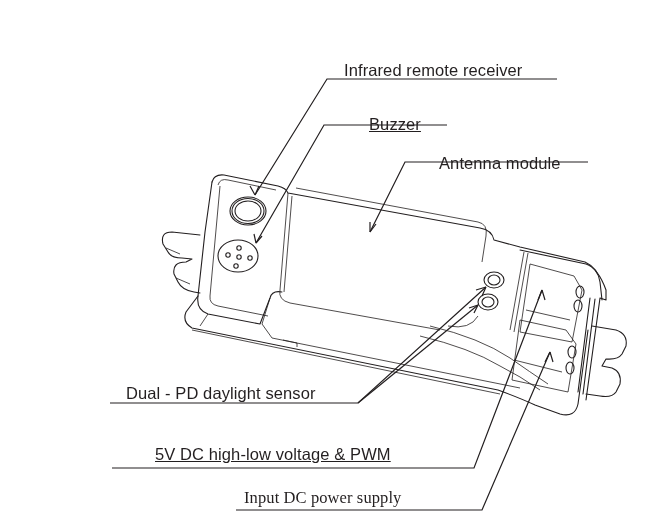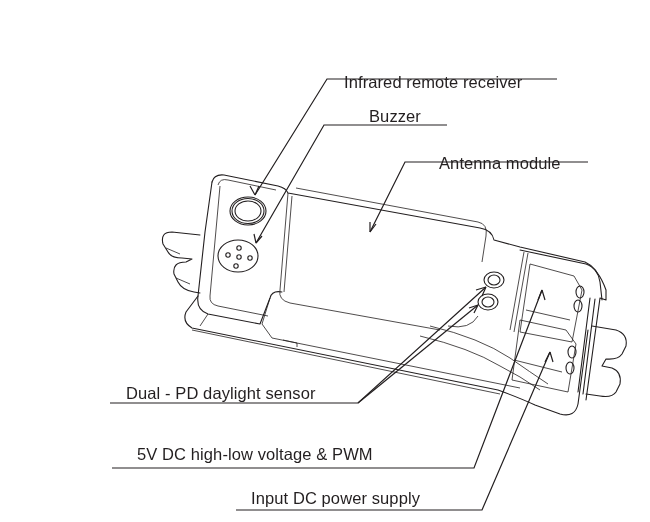--- a/index.html
+++ b/index.html
@@ -95,18 +95,18 @@
     <path class="ln" d="M478,305 L469,308 M478,305 L474,313"></path>
 
     <path class="ln" d="M112,468 L474,468 L542,290"></path>
     <path class="ln" d="M542,290 L538,300 M542,290 L545,300"></path>
 
     <path class="ln" d="M236,510 L482,510 L550,352"></path>
     <path class="ln" d="M550,352 L545,362 M550,352 L553,362"></path>
   </g>
 </svg>
 
-<div class="lbl" style="left:344px; top:74px;text-align:right;">Infrared remote receiver</div>
-<div class="lbl" style="left:369px; top:108px;">Buzzer</div>
+<div class="lbl" style="left:344px; top:62px;text-align:right;">Infrared remote receiver</div>
+<div class="lbl" style="left:369px; top:116px;text-decoration:underline;">Buzzer</div>
 <div class="lbl" style="left:439px; top:145px;margin-top:10px;">Antenna module</div>
 <div class="lbl" style="left:126px; top:385px;">Dual - PD daylight sensor</div>
-<div class="lbl" style="left:137px; top:446px;">5V DC high-low voltage &amp; PWM</div>
-<div class="lbl" style="left:251px; top:490px;">Input DC power supply</div>
+<div class="lbl" style="left:155px; top:446px;text-decoration:underline;">5V DC high-low voltage &amp; PWM</div>
+<div class="lbl" style="left:244px; top:490px;font-family:Liberation Serif, serif;">Input DC power supply</div>
 
 </body></html>

